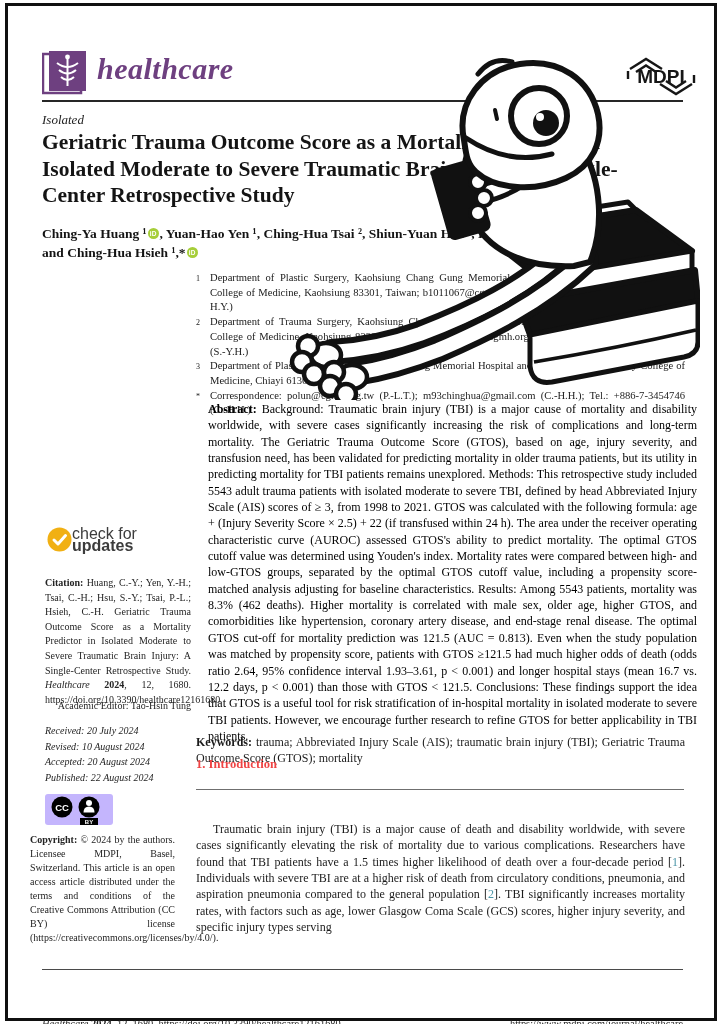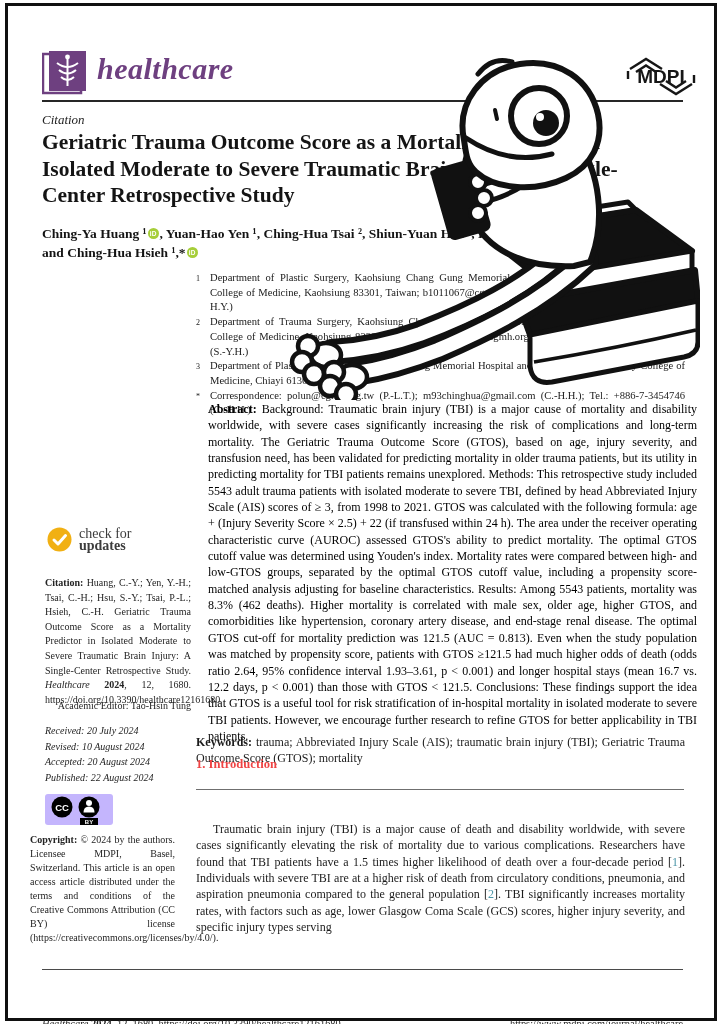--- a/index.html
+++ b/index.html
@@ -44,21 +44,21 @@
 
   
   .section-heading{position:absolute;left:196px;top:757px;font-size:12.6px;font-weight:bold;color:#ef4444;}
   .intro{position:absolute;left:196px;top:821px;width:489px;font-size:12px;line-height:16.35px;
     text-align:justify;color:#1b1b1b;text-indent:17px;}
   .ref-link{color:#4b96a8;}
 
   
   .updates-badge{position:absolute;left:47px;top:527px;display:flex;align-items:center;cursor:pointer;}
   .updates-circle{width:25px;height:25px;flex:0 0 25px;}
-  .updates-text{margin-left:7px;font-family:Liberation Serif, serif;font-size:14px;
+  .updates-text{font-family:Liberation Sans, sans-serif;font-size:16px;
     line-height:11.5px;color:#3c3c3c;}
   .updates-text .l2{font-weight:bold;}
   .sidebar-citation{position:absolute;left:45px;top:576px;width:146px;font-size:10px;line-height:14.6px;
     color:#242424;text-align:justify;}
   .sidebar-editor{position:absolute;left:45px;top:700px;width:146px;font-size:10px;color:#242424;text-align:right;}
   .sidebar-dates{position:absolute;left:45px;top:723px;width:146px;font-size:10px;line-height:15.6px;color:#242424;font-style:italic;}
   .cc-badge{position:absolute;left:45px;top:794px;width:68px;height:31px;background:#c4b5fd;
     border-radius:3px;}
   .sidebar-copyright{position:absolute;left:30px;top:833px;width:145px;font-size:10px;line-height:14px;
     color:#242424;text-align:justify;}
@@ -99,21 +99,21 @@
       <path d="M14,16 L24,9.5 L34,16"></path>
       <path d="M38,28 L54,38 L70,28"></path>
       <path d="M44,25 L54,31.5 L64,25"></path>
       <path d="M6,15 L6,23"></path>
       <path d="M72,19 L72,27"></path>
     </g>
     <text x="39" y="27" text-anchor="middle" font-family="Liberation Sans, sans-serif" font-size="19" font-weight="bold" fill="#161616">MDPI</text>
   </svg>
 </div>
 
-<div class="article-type">Citation</div>
+<div class="article-type">Isolated</div>
 <h1 class="paper-title" style="margin:0;">Geriatric Trauma Outcome Score as a Mortality Predictor in Isolated Moderate to Severe Traumatic Brain Injury: A Single-Center Retrospective Study</h1>
 
 <div class="authors">
   <div>
     <span>Ching-Ya Huang ¹</span><span class="orcid">iD</span><span>, Yuan-Hao Yen ¹, Ching-Hua Tsai ², Shiun-Yuan Hsu ², Po-Lun Tsai ³,</span>
   </div>
   <div>
     <span>and Ching-Hua Hsieh ¹,*</span><span class="orcid">iD</span>
   </div>
 </div>

